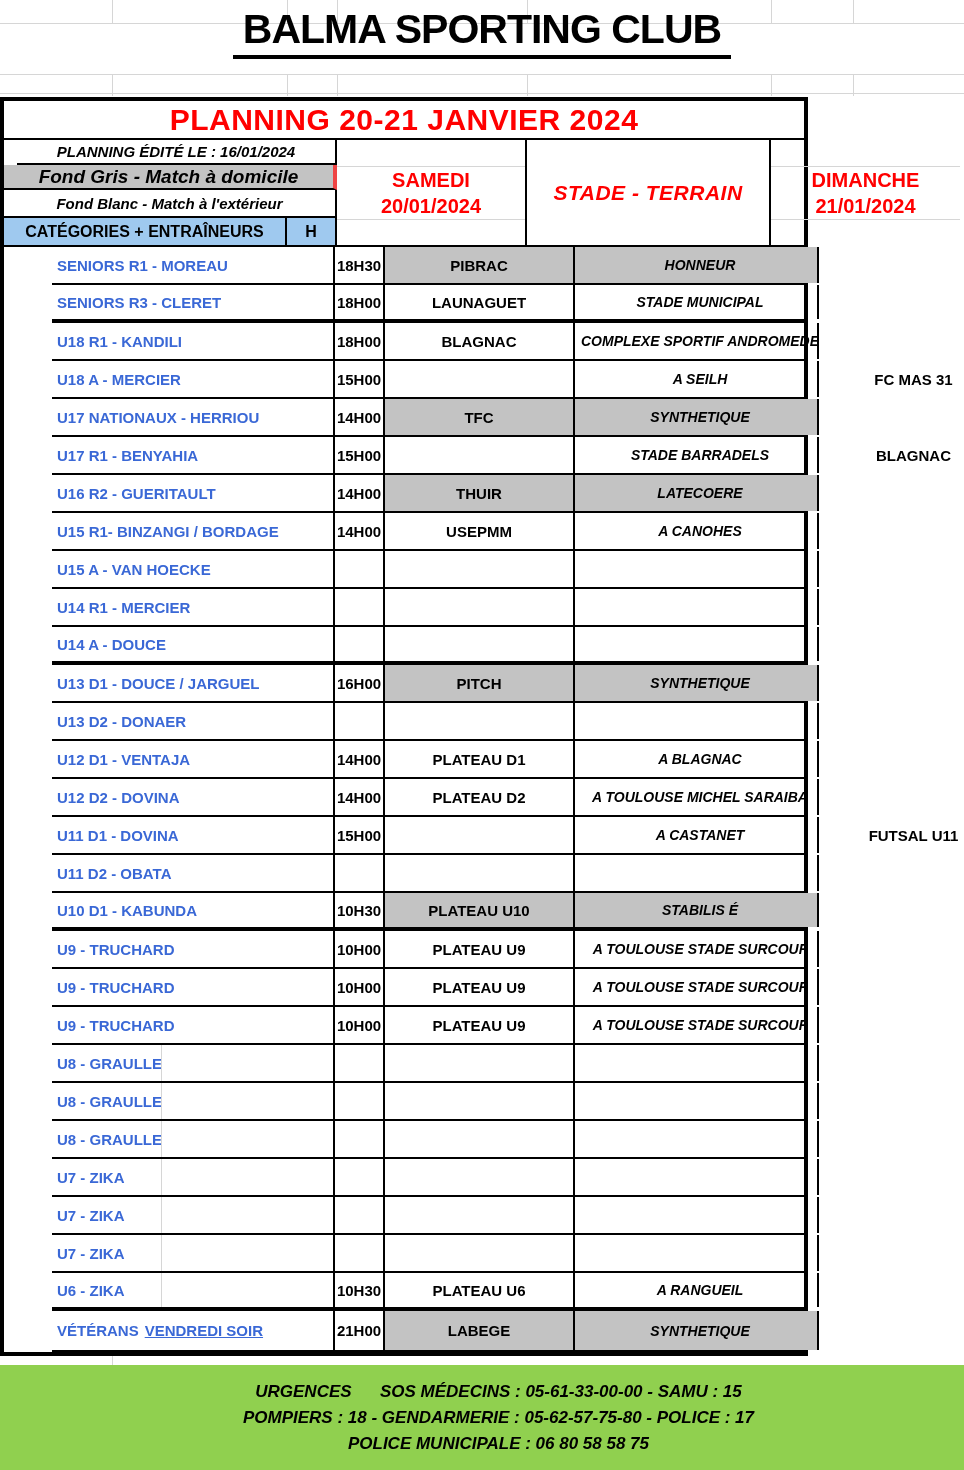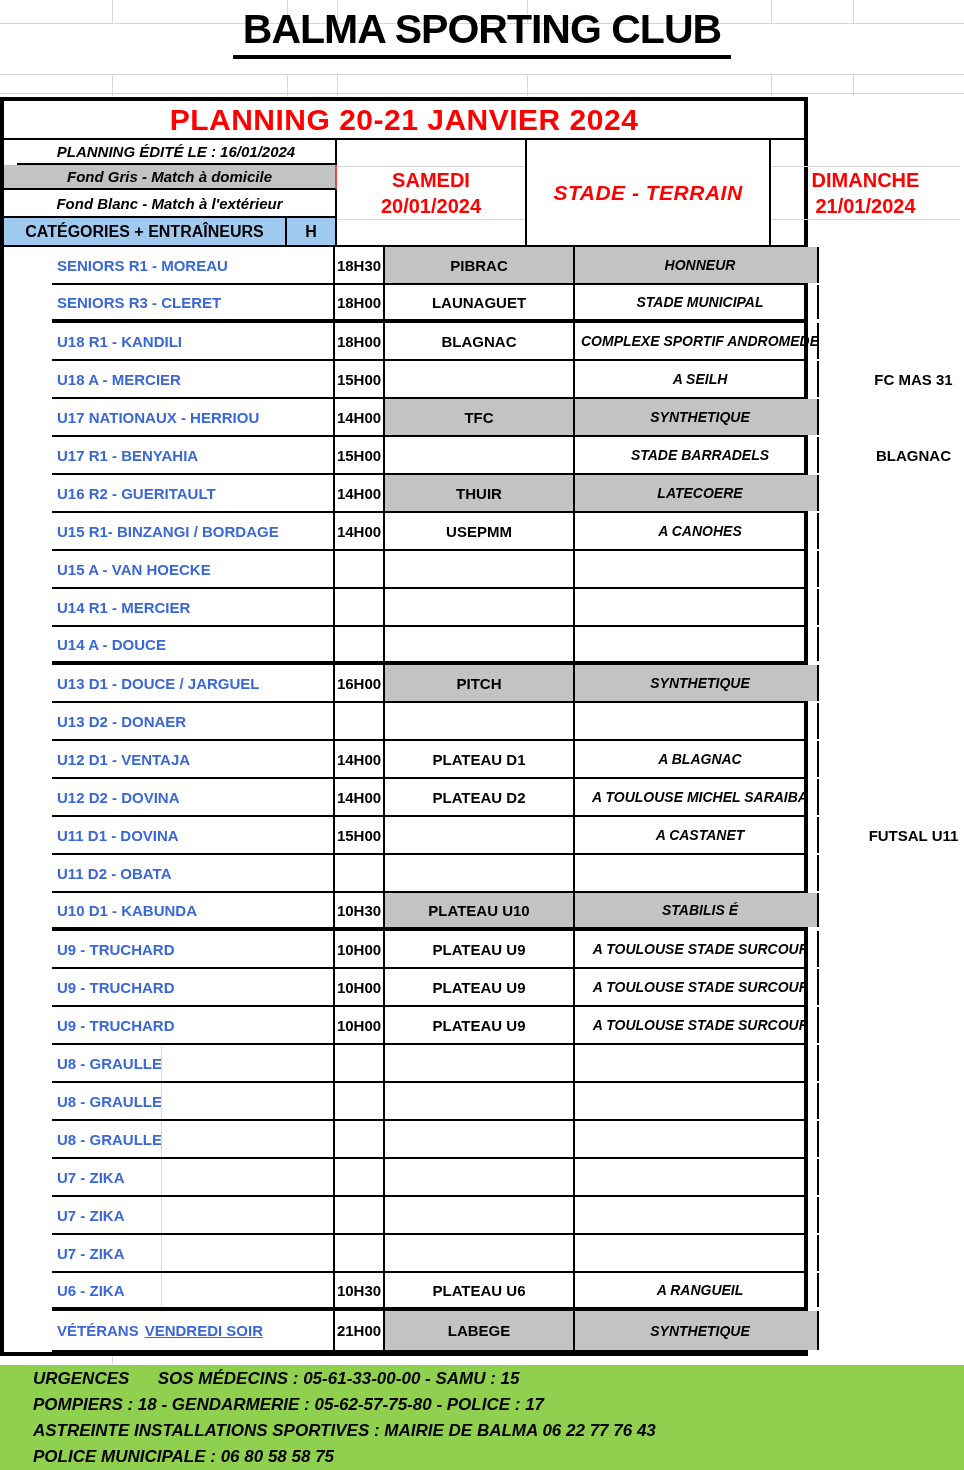--- a/index.html
+++ b/index.html
@@ -43,22 +43,22 @@
   }
   .t-sub{
     display:grid;
     grid-template-columns:283px 50px 190px 244px 189px;
     grid-template-rows:25px 25px 28px 27px;
     border-bottom:2px solid #000;
   }
   .t-sub > div{display:flex;align-items:center;justify-content:center;overflow:hidden;}
   .sub-edit{grid-column:1/3;grid-row:1;border-right:2px solid #000;border-bottom:2px solid #000;
     font-style:italic;font-weight:bold;font-size:15px;margin-left:13px;}
-  .sub-gris{grid-column:1/3;grid-row:2;border-right:2px solid #ef4444;border-bottom:2px solid #000;
-    font-style:italic;font-weight:bold;font-size:15px;background:var(--gray-fill);}
+  .sub-gris{grid-column:1/3;grid-row:2;border-right:4px solid #ef4444;border-bottom:2px solid #000;
+    font-style:italic;font-weight:bold;font-size:19px;background:var(--gray-fill);}
   .sub-blanc{grid-column:1/3;grid-row:3;border-right:2px solid #000;border-bottom:2px solid #000;
     font-style:italic;font-weight:bold;font-size:15px;}
   .sub-cat{grid-column:1;grid-row:4;border-right:2px solid #000;background:var(--header-blue);
     font-weight:bold;font-size:16px;}
   .sub-h{grid-column:2;grid-row:4;border-right:2px solid #000;background:var(--header-blue);
     font-weight:bold;font-size:16px;}
   .sub-sam,.sub-dim{
     flex-direction:column;position:relative;color:var(--red);
     font-weight:bold;font-size:20px;line-height:26px;
   }
@@ -93,21 +93,21 @@
   }
   .c.stade{font-style:italic;font-size:14px;padding-left:8px;}
   .c.dim{border-right:none;}
   .c.home{background:var(--gray-fill);}
   .u{text-decoration:underline;margin-left:6px;}
 
   
   .footer{
     position:absolute;left:0;top:1365px;width:964px;height:105px;
     background:var(--footer-green);
-    display:flex;flex-direction:column;align-items:flex-start;justify-content:center;padding-left:33px;
+    display:flex;flex-direction:column;align-items:center;justify-content:center;padding-left:33px;
   }
   .f-line{
     font-weight:bold;font-style:italic;font-size:17px;line-height:26px;
     white-space:pre;color:#000;
   }
 </style>
 </head>
 <body>
 
 <div class="sheet">
@@ -421,17 +421,16 @@
     <div class="c sat home">LABEGE</div>
     <div class="c stade home">SYNTHETIQUE</div>
     <div class="c dim"></div>
   </div>
       </div>
   </div>
 
   <div class="footer">
     <div class="f-line">URGENCES      SOS MÉDECINS : 05-61-33-00-00 - SAMU : 15</div>
     <div class="f-line">POMPIERS : 18 - GENDARMERIE : 05-62-57-75-80 - POLICE : 17</div>
-    <div class="f-line">ASTREINTE INSTALLATIONS SPORTIVES : MAIRIE DE BALMA 06 22 77 76 43</div>
     <div class="f-line">POLICE MUNICIPALE : 06 80 58 58 75</div>
   </div>
 
 </div>
 
 </body></html>

